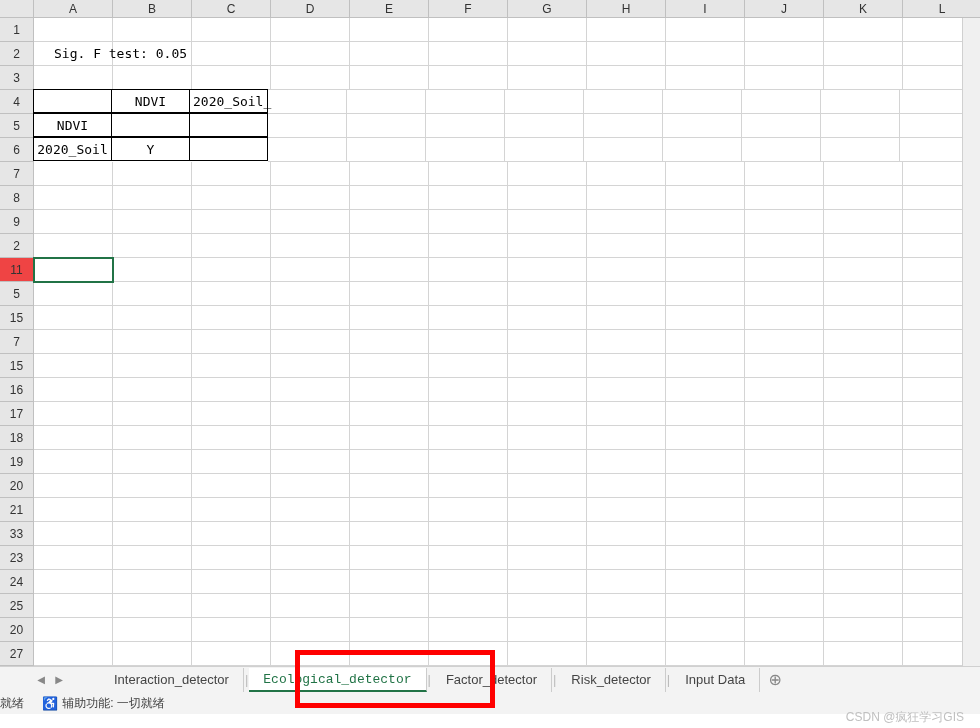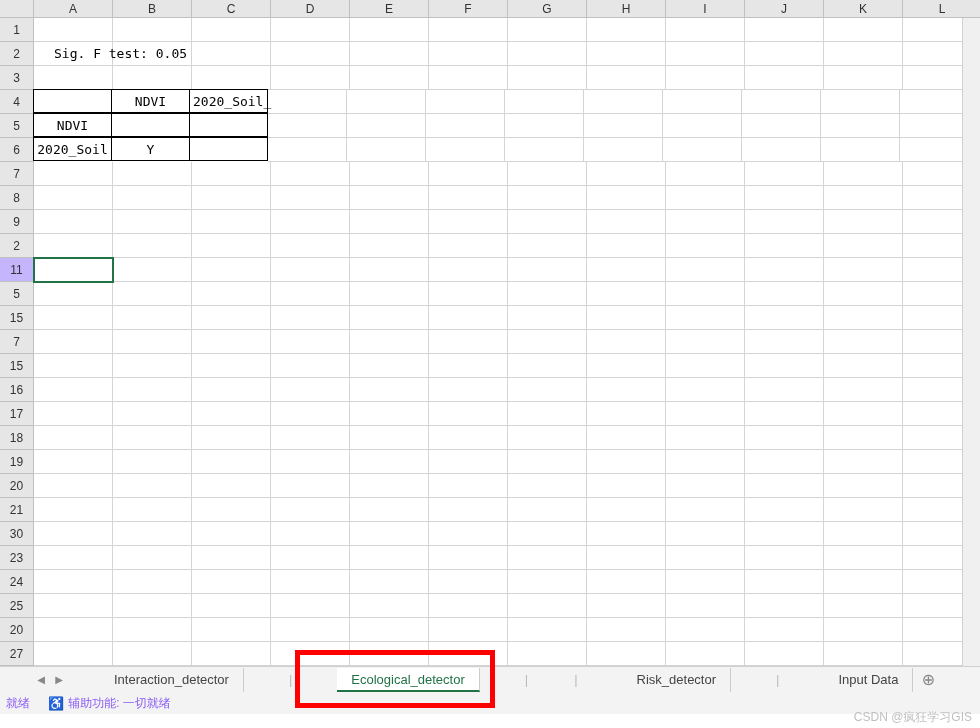--- a/index.html
+++ b/index.html
@@ -51,21 +51,21 @@
       width: 34px; height: 24px;
       background: #e6e6e6;
       border-right: 1px solid #c0c0c0;
       border-bottom: 1px solid #c0c0c0;
       text-align: center;
       line-height: 24px;
       font-size: 12px;
       color: #333;
     }
     .row-header.active {
-      background: #c4b5fd;
+      background: #ef4444;
     }
     .cells {
       position: absolute;
       top: 18px; left: 34px;
     }
     .cell-row {
       display: flex;
       height: 24px;
     }
     .cell {
@@ -120,21 +120,20 @@
       width: 14px; height: 14px;
       color: #888;
       font-size: 10px;
       text-align: center;
       line-height: 14px;
     }
     .tabs {
       display: flex;
       height: 100%;
       align-items: flex-end;
-      gap: 44px;
     }
     .tab {
       padding: 0 14px;
       height: 24px;
       line-height: 24px;
       font-size: 13px;
       color: #444;
       background: #f3f3f3;
       border-right: 1px solid #ccc;
       cursor: pointer;
@@ -143,20 +142,21 @@
     .tab-sep {
       color: #bbb;
       padding: 0 1px;
       line-height: 24px;
     }
     .tab.active {
       background: #fff;
       color: #217346;
       border-bottom: 2px solid #217346;
       font-weight: 500;
+      font-family: Liberation Mono, monospace;
     }
     .tab-add {
       width: 30px;
       text-align: center;
       color: #888;
       font-size: 16px;
       line-height: 24px;
       cursor: pointer;
     }
     .red-box {
@@ -167,37 +167,37 @@
     }
     .status-bar {
       position: absolute;
       bottom: 14px;
       left: 0;
       width: 100%;
       height: 22px;
       background: #f3f3f3;
       display: flex;
       align-items: center;
-      padding: 0 6px;
+      padding: 0 0;
       font-size: 12px;
-      color: #8b5cf6;
+      color: #404040;
       gap: 18px;
     }
     .status-item {
       display: flex;
       align-items: center;
       gap: 4px;
     }
     .accessibility-icon {
       font-size: 13px;
     }
     .watermark {
       position: absolute;
       bottom: 2px;
-      right: 8px;
+      right: 16px;
       font-size: 12px;
       color: #c0c0c0;
       font-family: Arial, sans-serif;
     }
     .vscroll {
       position: absolute;
       right: 0;
       top: 18px;
       width: 18px;
       height: 648px;
@@ -239,21 +239,21 @@
       <div class="row-header">5</div>
       <div class="row-header">15</div>
       <div class="row-header">7</div>
       <div class="row-header">15</div>
       <div class="row-header">16</div>
       <div class="row-header">17</div>
       <div class="row-header">18</div>
       <div class="row-header">19</div>
       <div class="row-header">20</div>
       <div class="row-header">21</div>
-      <div class="row-header">30</div>
+      <div class="row-header">33</div>
       <div class="row-header">23</div>
       <div class="row-header">24</div>
       <div class="row-header">25</div>
       <div class="row-header">20</div>
       <div class="row-header">27</div>
     </div>
   <div class="cells" id="cells">
       <div class="cell-row">
         <div class="cell"></div>
         <div class="cell"></div>
@@ -641,20 +641,21 @@
 <div class="tab-bar">
   <div class="tab-nav">
     <span class="tab-nav-btn">◀</span>
     <span class="tab-nav-btn">▶</span>
   </div>
   <div class="tabs" id="tabs">
       <div class="tab">Interaction_detector</div>
       <span class="tab-sep">|</span>
       <div class="tab active">Ecological_detector</div>
       <span class="tab-sep">|</span>
+      <div class="tab">Factor_detector</div>
       <span class="tab-sep">|</span>
       <div class="tab">Risk_detector</div>
       <span class="tab-sep">|</span>
       <div class="tab">Input Data</div>
     </div>
   <div class="tab-add">⊕</div>
 </div>
 
 <div class="status-bar">
   <span class="status-item">就绪</span>

